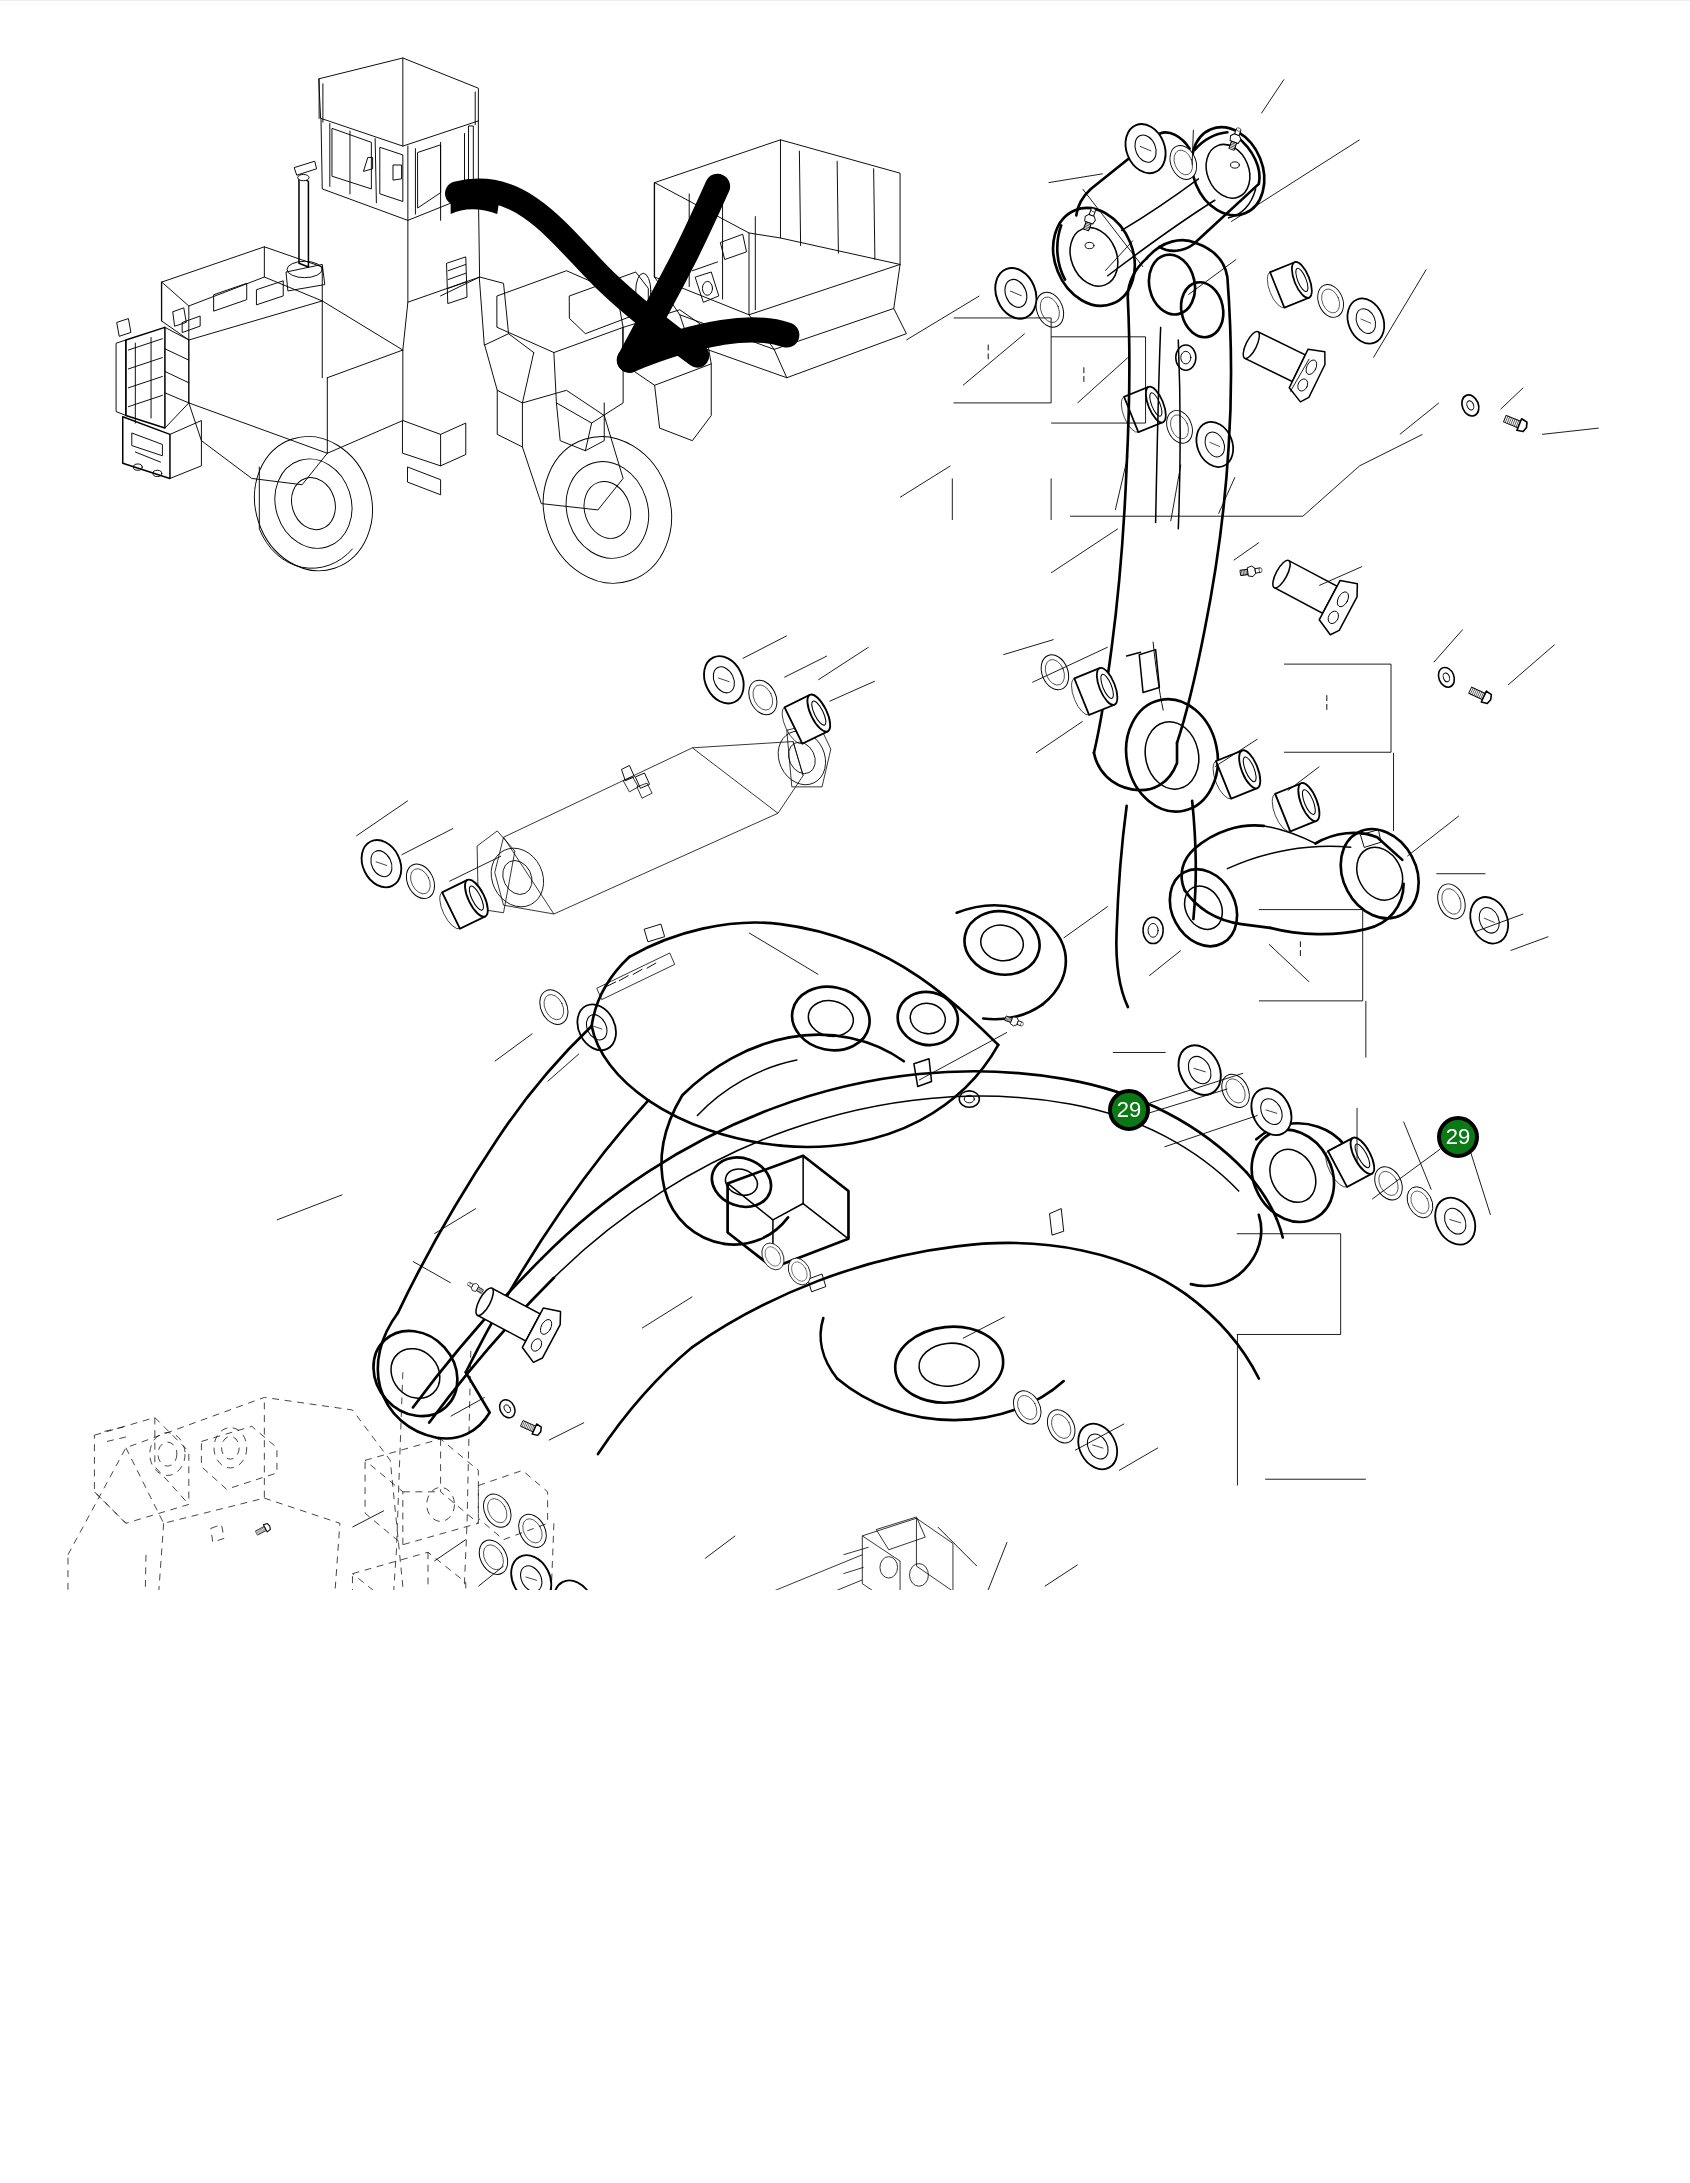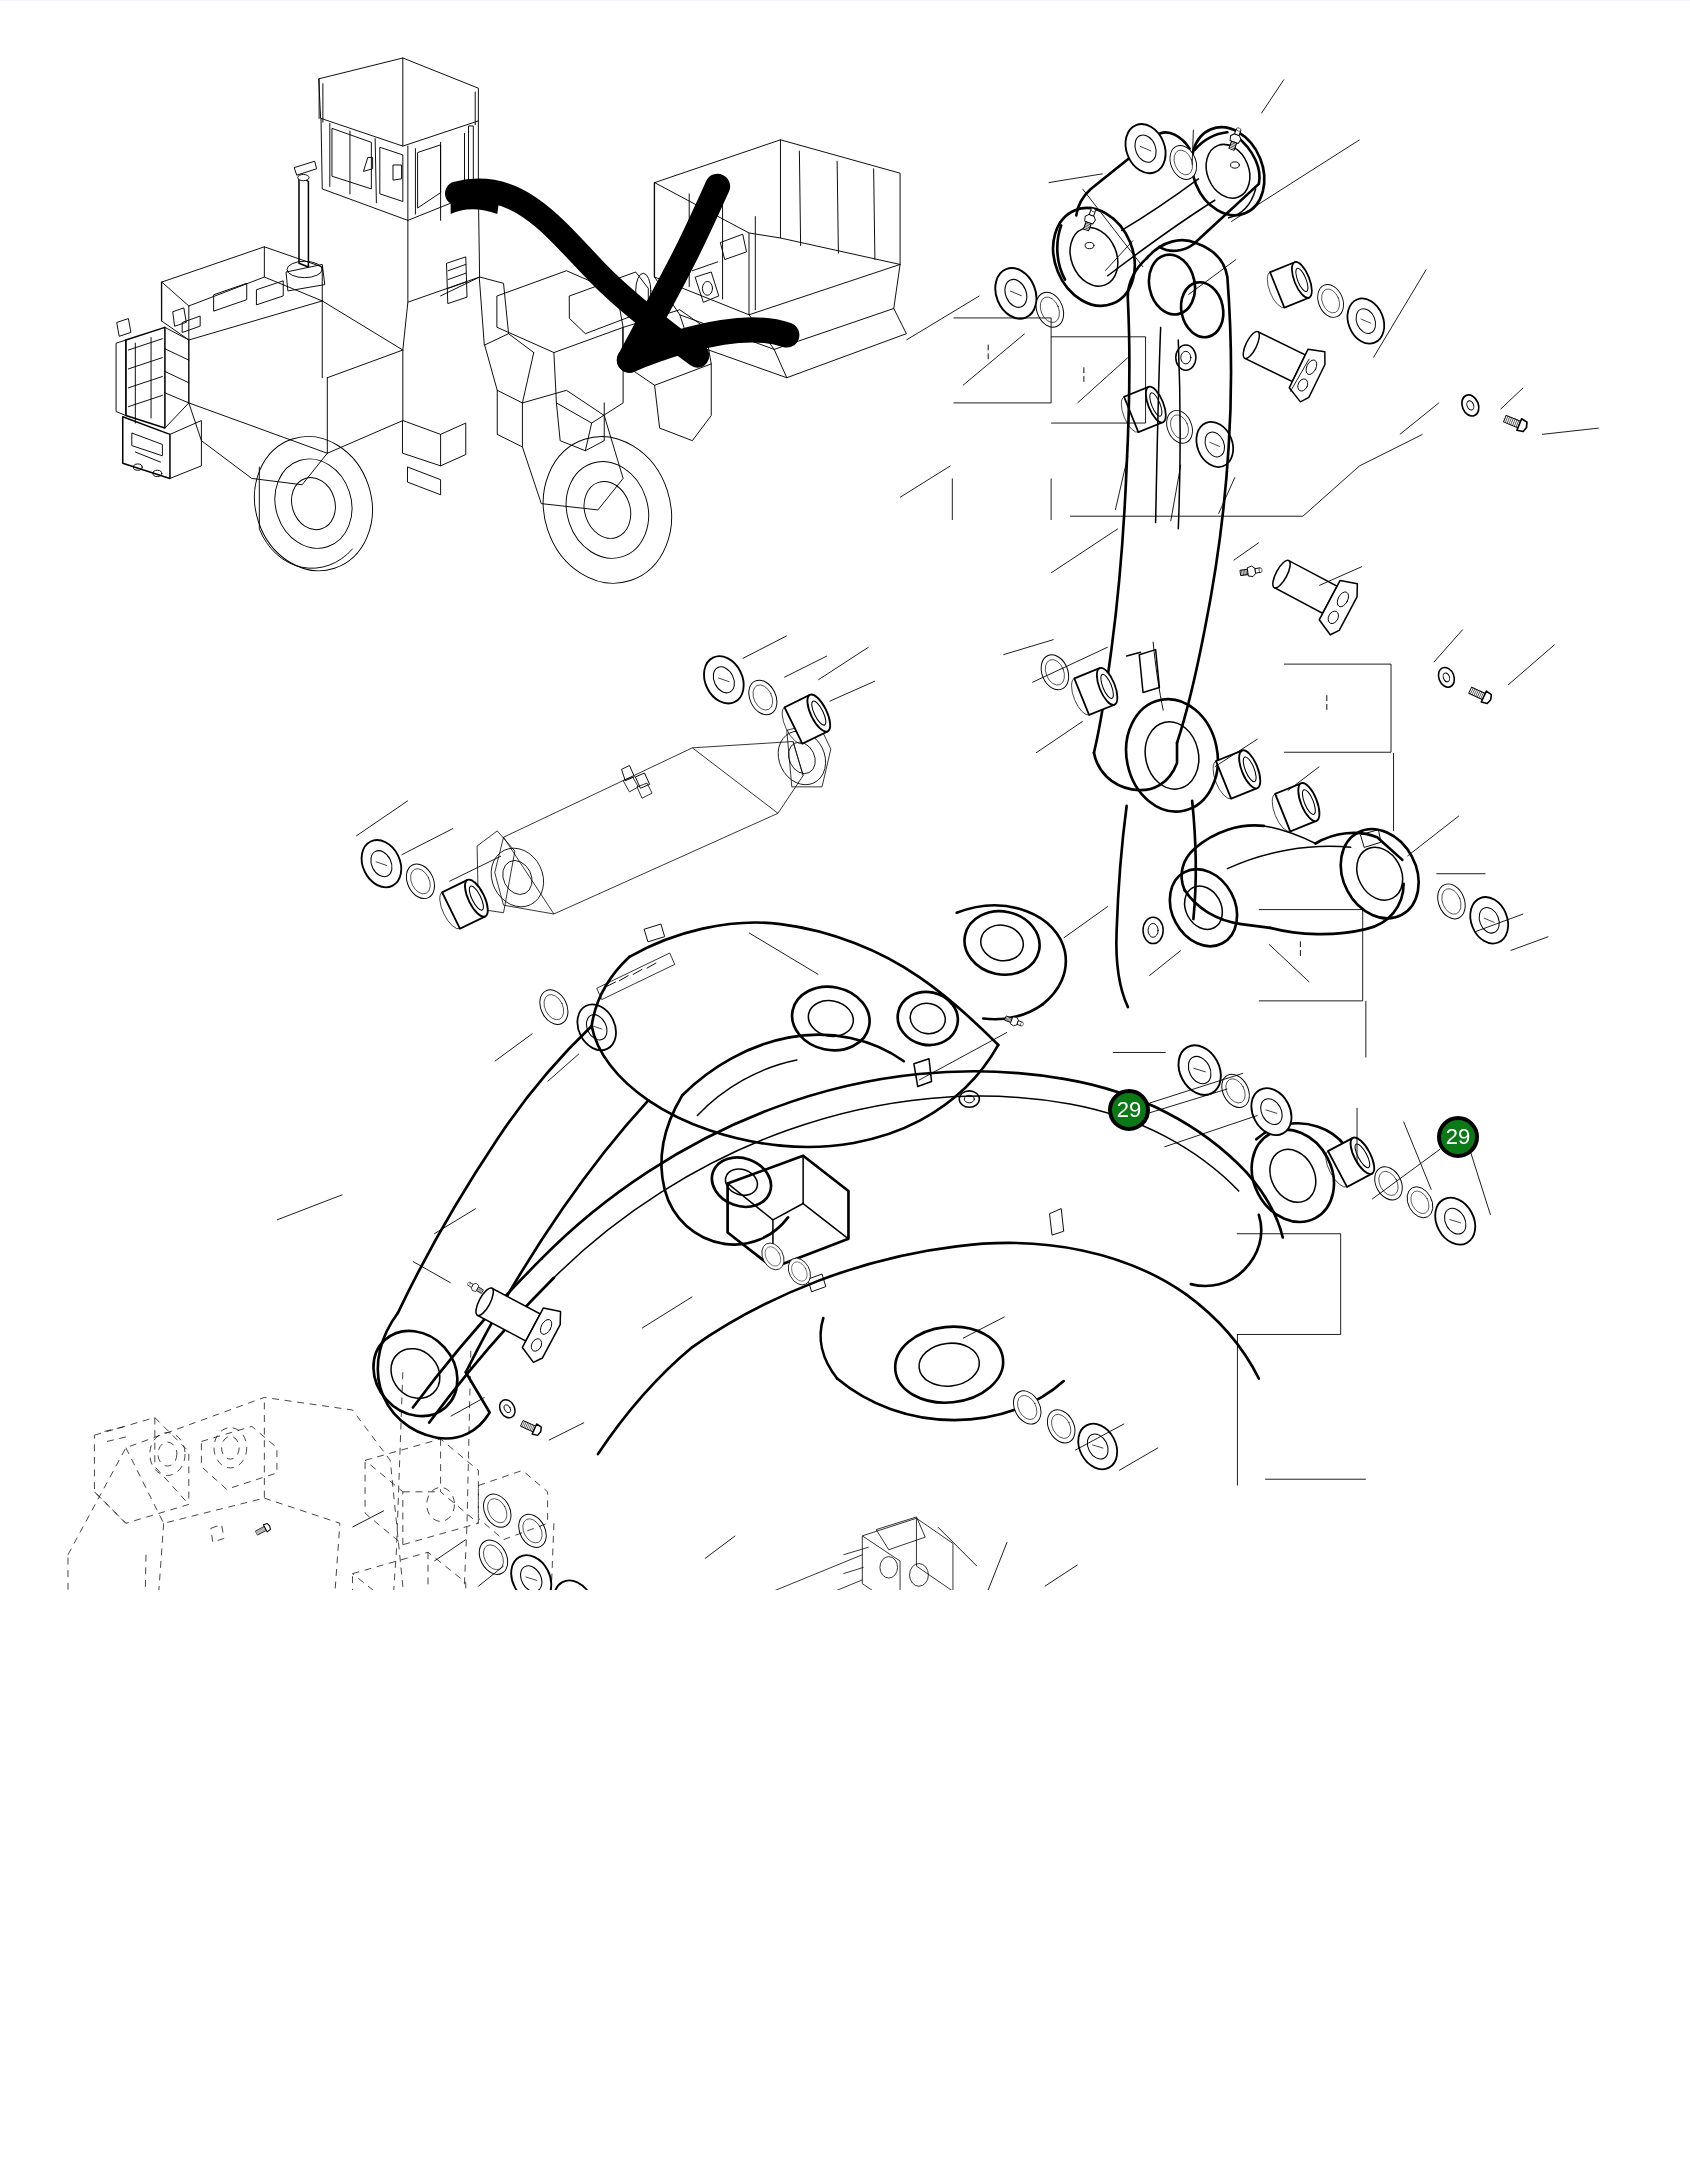--- a/index.html
+++ b/index.html
@@ -1,21 +1,21 @@
 <!DOCTYPE html>
 <html style="font-size:10px"><head>
 <meta charset="utf-8">
 <title>Parts Diagram</title>
 <style>
   html,body{margin:0;padding:0;background:#ffffff;}
   body{font-family:"Liberation Sans",sans-serif;}
   #page{
     position:relative;
     width:1690px;height:1590px;
-    background:#8b5cf6;
+    background:#7f1d1d;
     overflow:hidden;
     text-align:center;
   }
   #dwg{position:absolute;left:0;top:0;width:1690px;height:2183px;}
   .marker{
     position:absolute;
     border-radius:50%;
     display:flex;align-items:center;justify-content:center;
     box-sizing:border-box;
     color:#ffffff;

